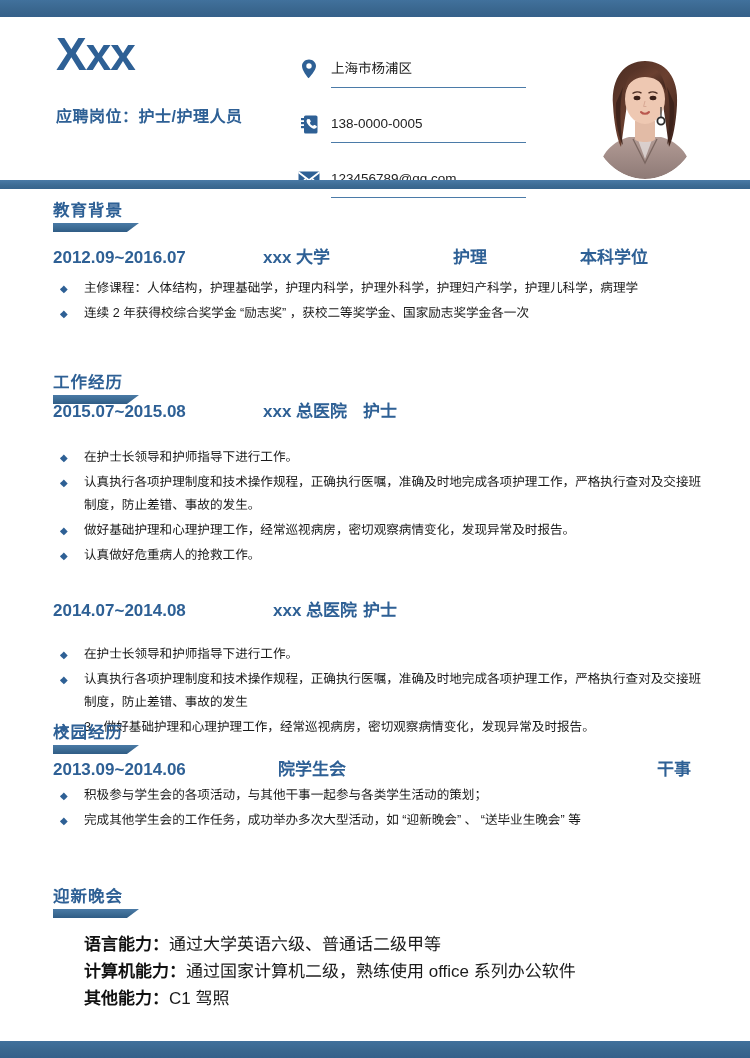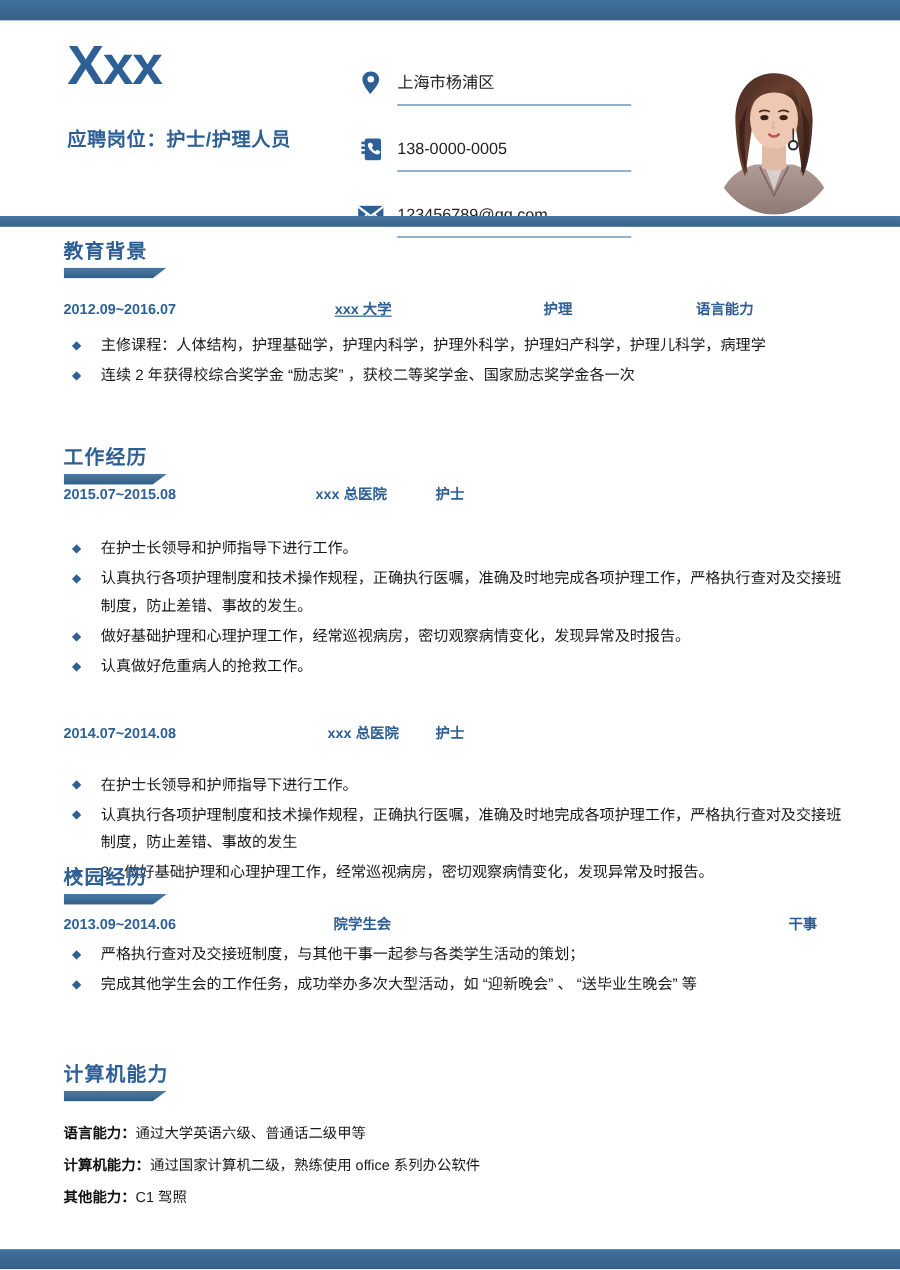--- a/index.html
+++ b/index.html
@@ -151,21 +151,21 @@
     background: linear-gradient(180deg, #4a7aa6 0%, #3c6b93 55%, #2f5c85 100%);
     clip-path: polygon(0 0, 100% 0, 86% 100%, 0 100%);
   }
 
   
   .meta-row {
     position: relative;
     padding-left: 53px;
     padding-right: 40px;
     height: 20px;
-    font-size: 12px;
+    font-size: 17px;
     font-weight: 700;
     color: #2e6095;
     white-space: nowrap;
   }
   .meta-item { position: absolute; top: 0; line-height: 20px; }
 
   
   .bullets { padding-left: 60px; padding-right: 40px; }
   .bullet-row {
     position: relative;
@@ -180,22 +180,22 @@
     left: 0;
     top: 0;
     color: #2e6095;
     font-size: 10px;
     line-height: 23px;
   }
   .bullet-text { display: block; }
 
   
   .skill-row {
-    padding-left: 53px;
-    font-size: 12px;
+    padding-left: 84px;
+    font-size: 17px;
     color: #1a1a1a;
     line-height: 27px;
   }
   .skill-label { font-weight: 700; color: #111111; }
 </style>
 </head>
 <body>
 
 <div class="page">
 
@@ -303,23 +303,23 @@
 
   <div class="body">
 
     <div class="section" style="top:28px;">
       <div class="sec-head">
         <div class="sec-title">教育背景</div>
         <div class="sec-banner"></div>
       </div>
       <div class="meta-row" style="margin-top:16px;">
         <span class="meta-item" style="left:53px;">2012.09~2016.07</span>
-        <span class="meta-item" style="left:279px;text-decoration:underline;">xxx 大学</span>
+        <span class="meta-item" style="left:263px;">xxx 大学</span>
         <span class="meta-item" style="left:453px;">护理</span>
-        <span class="meta-item" style="left:580px;">语言能力</span>
+        <span class="meta-item" style="left:580px;">本科学位</span>
       </div>
       <div class="bullets" style="margin-top:9px;">
         <div class="bullet-row">
           <span class="bullet-mark">◆</span>
           <span class="bullet-text">主修课程：人体结构，护理基础学，护理内科学，护理外科学，护理妇产科学，护理儿科学，病理学</span>
         </div>
         <div class="bullet-row">
           <span class="bullet-mark">◆</span>
           <span class="bullet-text">连续 2 年获得校综合奖学金 “励志奖” ，获校二等奖学金、国家励志奖学金各一次</span>
         </div>
@@ -383,32 +383,32 @@
         <div class="sec-banner"></div>
       </div>
       <div class="meta-row" style="margin-top:6px;">
         <span class="meta-item" style="left:53px;">2013.09~2014.06</span>
         <span class="meta-item" style="left:278px;">院学生会</span>
         <span class="meta-item" style="left:657px;">干事</span>
       </div>
       <div class="bullets" style="margin-top:4px;">
         <div class="bullet-row">
           <span class="bullet-mark">◆</span>
-          <span class="bullet-text">严格执行查对及交接班制度，与其他干事一起参与各类学生活动的策划；</span>
+          <span class="bullet-text">积极参与学生会的各项活动，与其他干事一起参与各类学生活动的策划；</span>
         </div>
         <div class="bullet-row">
           <span class="bullet-mark">◆</span>
           <span class="bullet-text">完成其他学生会的工作任务，成功举办多次大型活动，如 “迎新晚会” 、 “送毕业生晚会” 等</span>
         </div>
       </div>
     </div>
 
     <div class="section" style="top:714px;">
       <div class="sec-head">
-        <div class="sec-title">计算机能力</div>
+        <div class="sec-title">迎新晚会</div>
         <div class="sec-banner"></div>
       </div>
       <div style="margin-top:13px;">
         <div class="skill-row">
           <span class="skill-label">语言能力：</span><span>通过大学英语六级、普通话二级甲等</span>
         </div>
         <div class="skill-row">
           <span class="skill-label">计算机能力：</span><span>通过国家计算机二级，熟练使用 office 系列办公软件</span>
         </div>
         <div class="skill-row">

